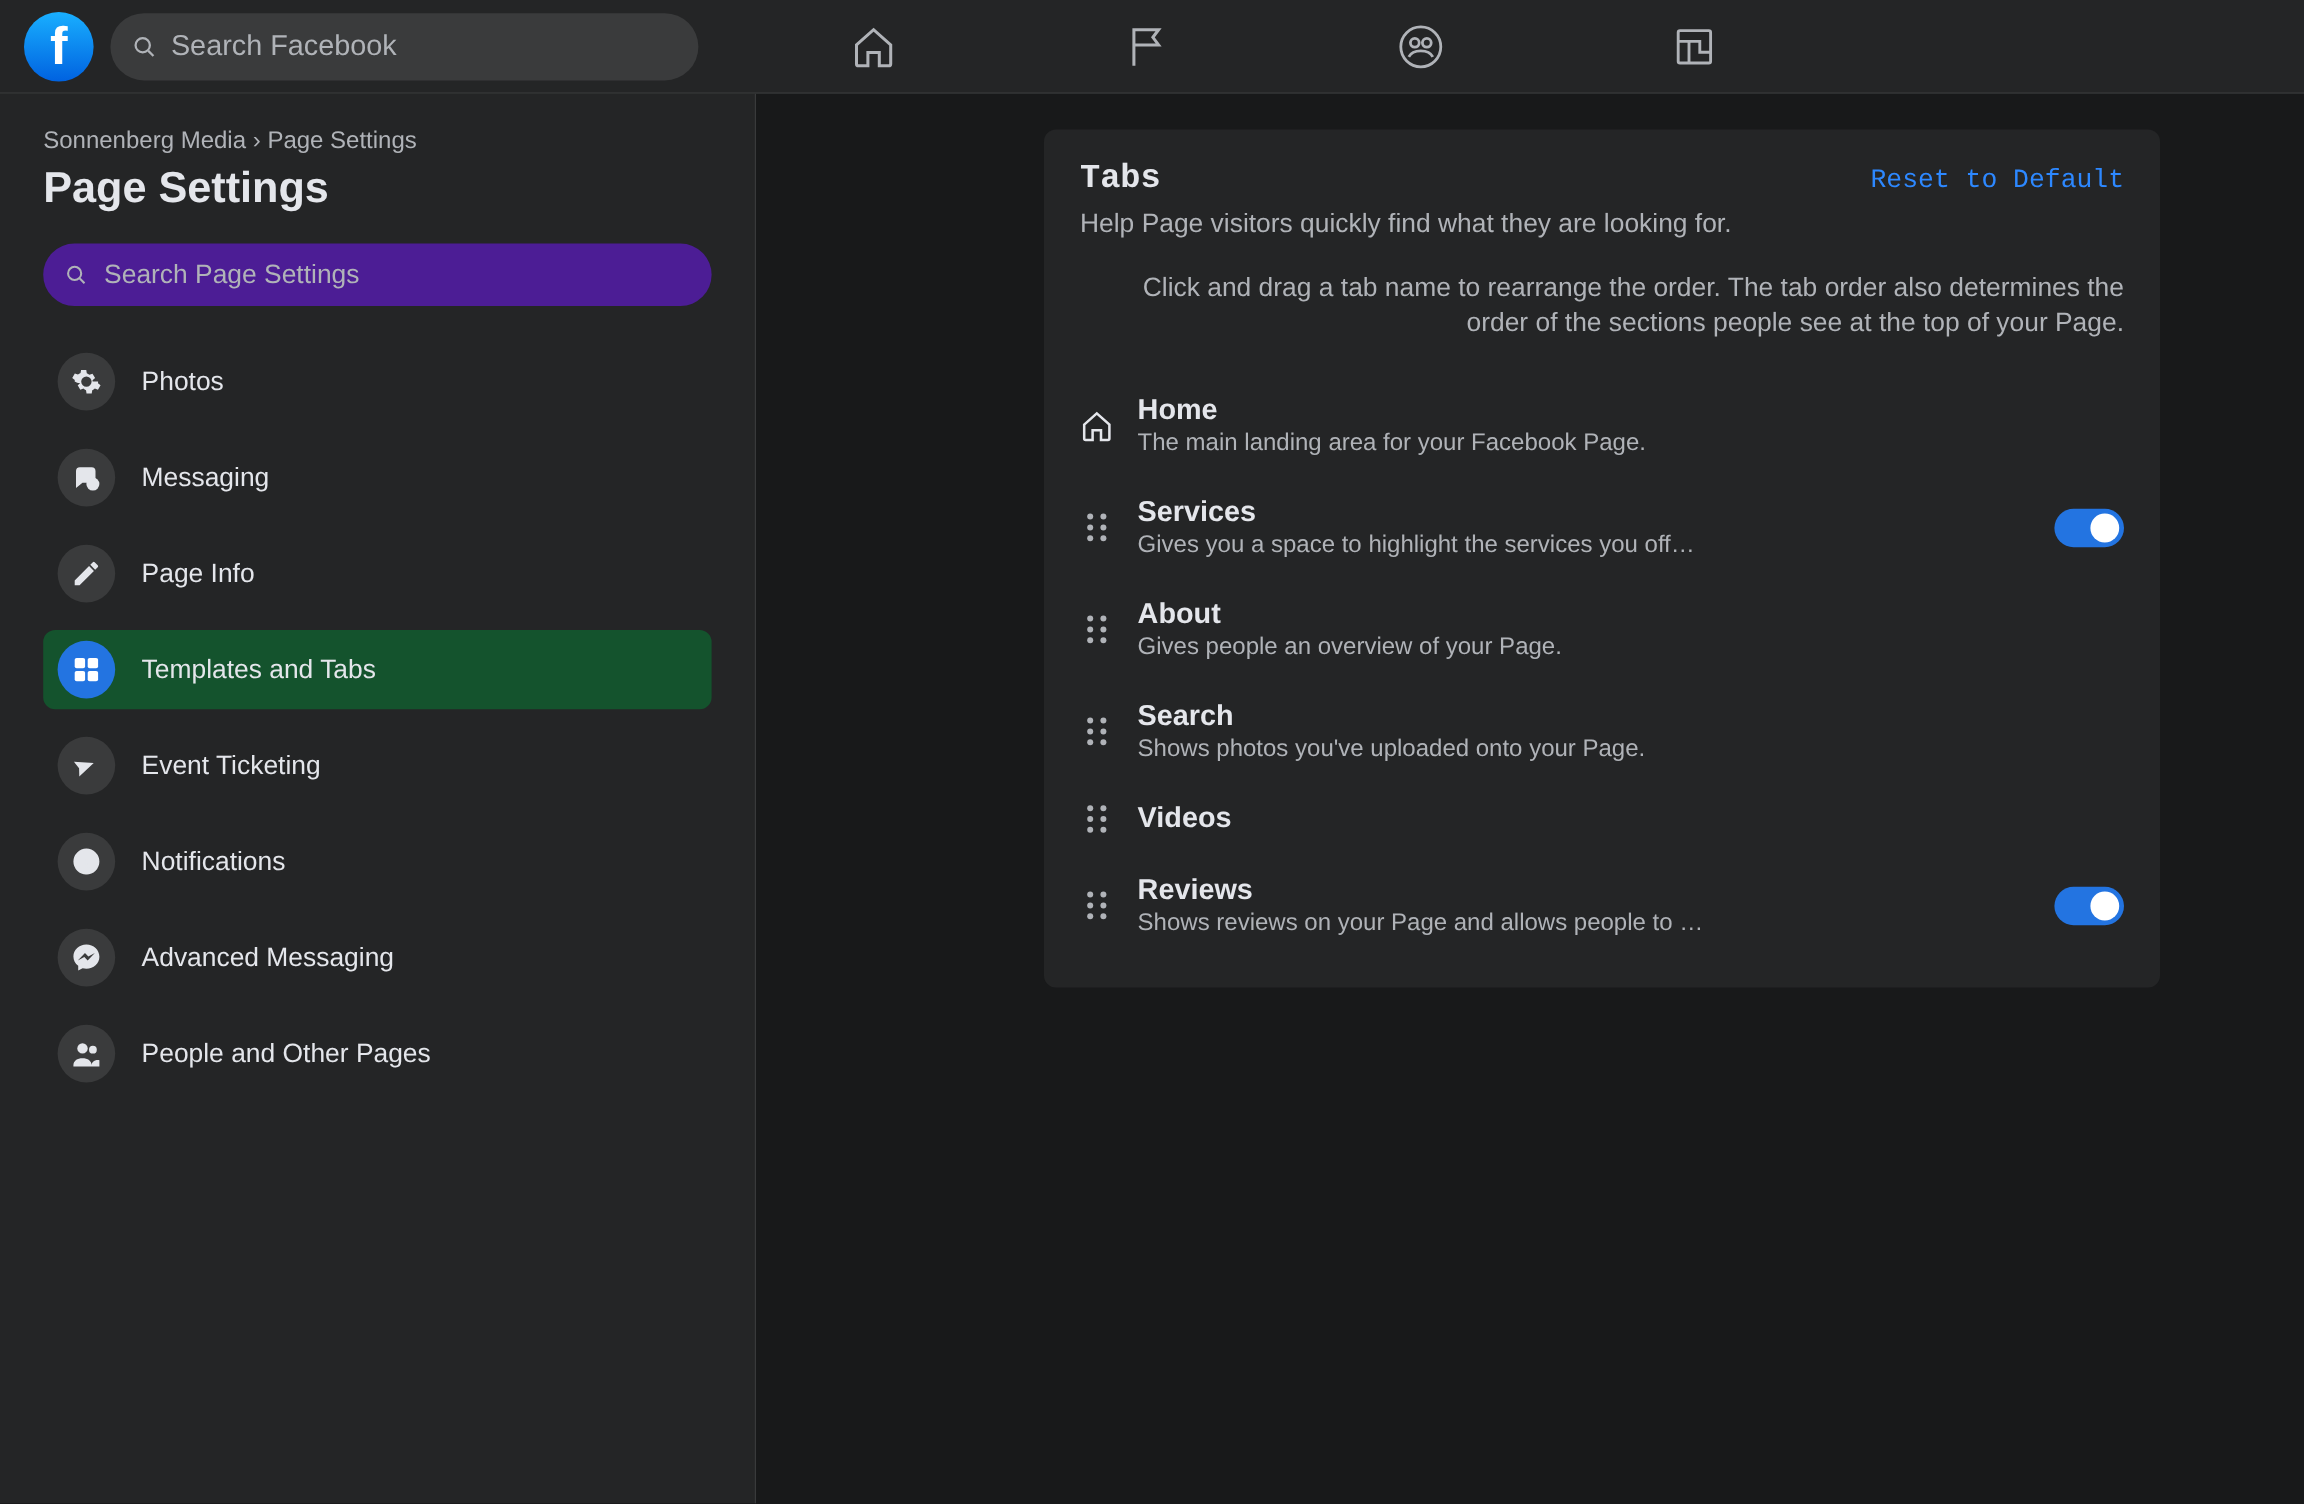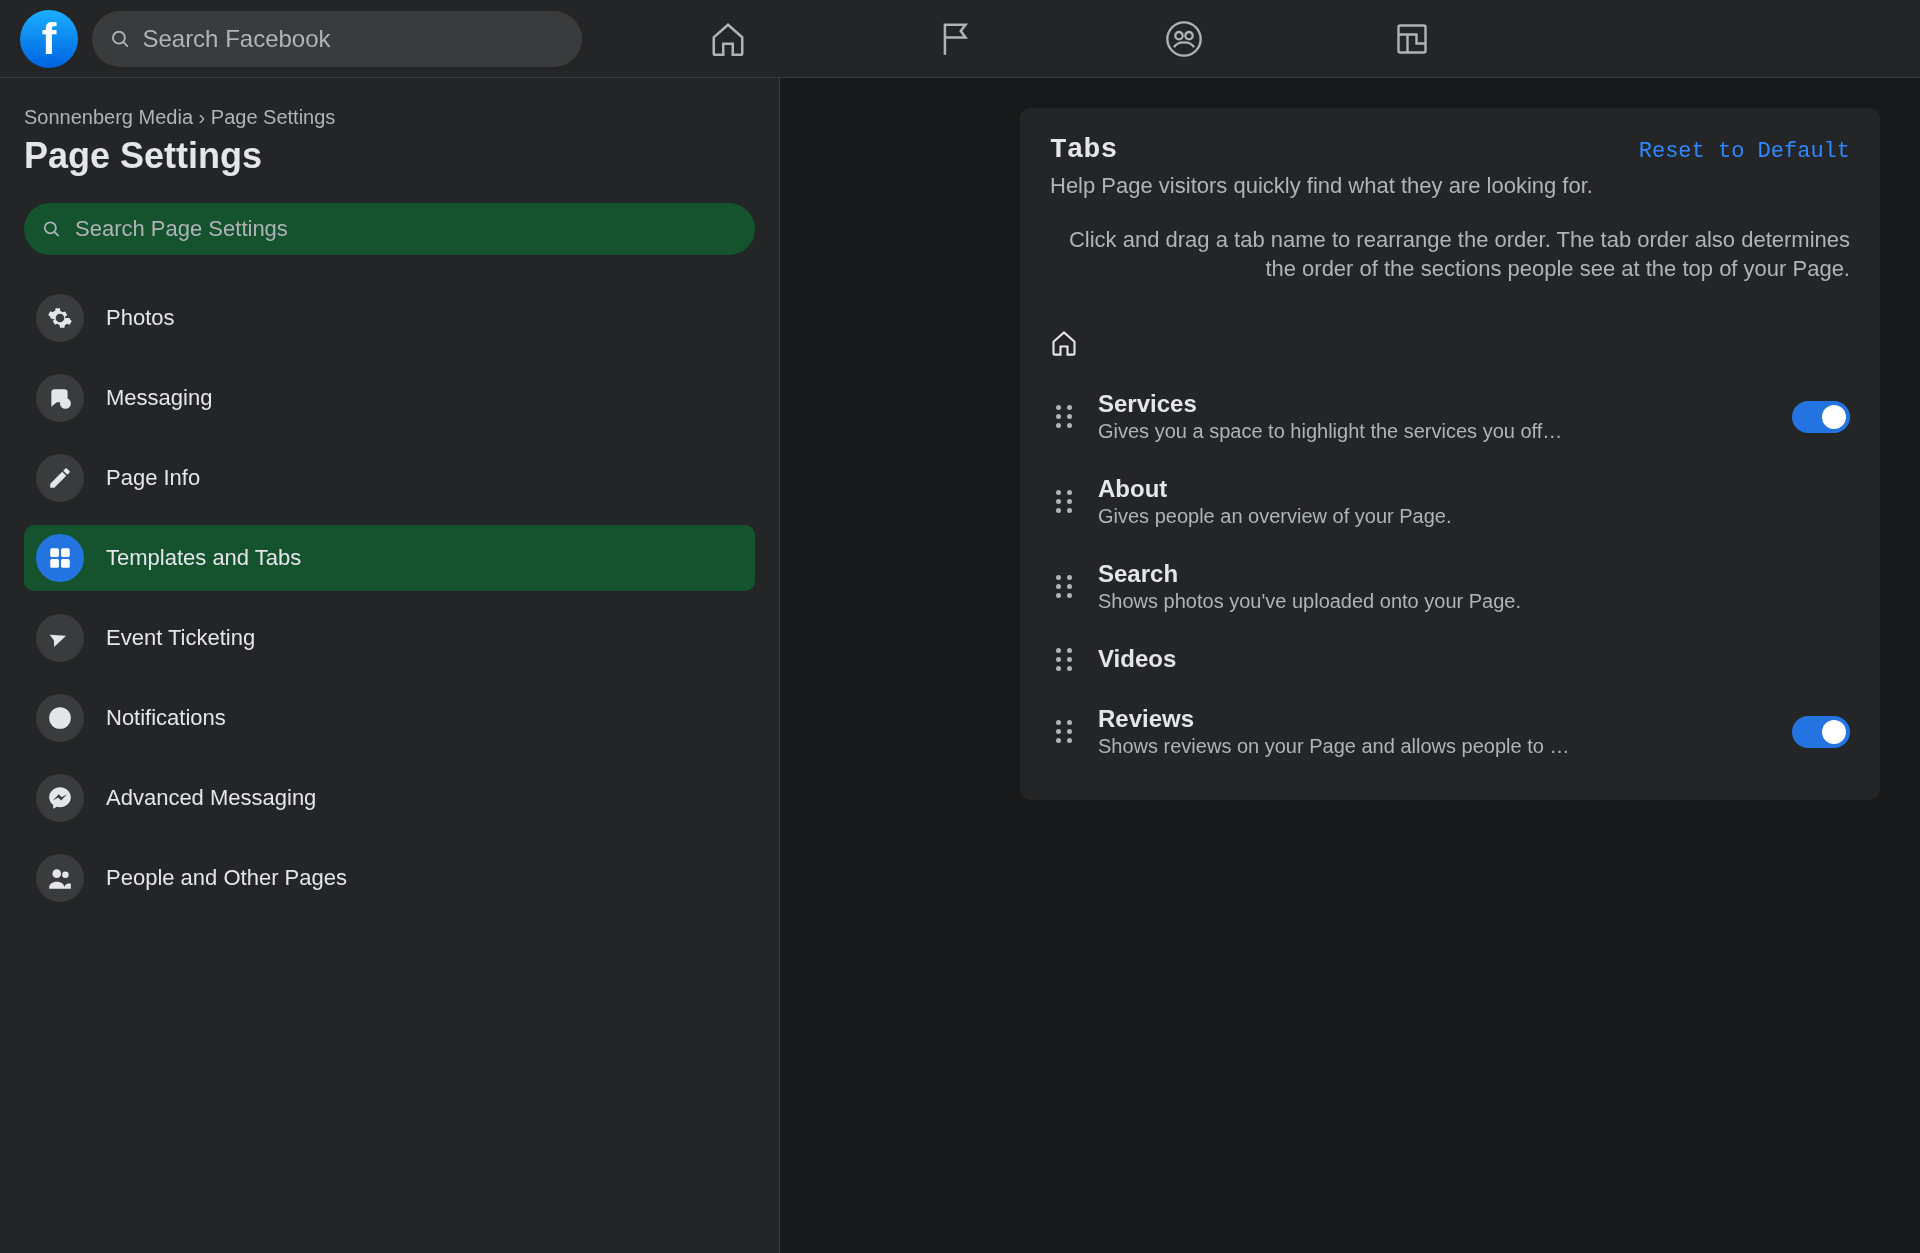--- a/index.html
+++ b/index.html
@@ -50,30 +50,30 @@
   padding-left: 220px;
 }
 .nav-icon {
   width: 48px; height: 48px;
   display: flex; align-items: center; justify-content: center;
   color: #b0b3b8;
   cursor: pointer;
 }
 .layout { display: flex; height: calc(100% - 78px); }
 .sidebar {
-  width: 780px;
+  width: 630px;
   background: #242526;
   border-right: 1px solid #393a3b;
-  padding: 28px 24px;
+  padding: 28px 36px;
   overflow-y: auto;
 }
 .breadcrumb { font-size: 20px; color: #b0b3b8; margin-bottom: 6px; }
 .page-title { font-size: 36px; font-weight: 700; color: #e4e6eb; margin-bottom: 26px; }
 .search-settings {
-  height: 52px; background: #14532d; border-radius: 50px;
+  height: 52px; background: #4c1d95; border-radius: 50px;
   display: flex; align-items: center; padding: 0 18px; gap: 14px;
   margin-bottom: 30px;
 }
 .search-settings input {
   background: transparent; border: none; outline: none;
   color: #b0b3b8; font-size: 22px; width: 100%;
 }
 .search-settings input::placeholder { color: #b0b3b8; }
 .menu-item {
   display: flex; align-items: center; gap: 22px;
@@ -264,20 +264,24 @@
       </div>
       <div class="panel-sub">Help Page visitors quickly find what they are looking for.</div>
       <div class="panel-desc">Click and drag a tab name to rearrange the order. The tab order also determines the order of the sections people see at the top of your Page.</div>
       <div class="tab-list" id="tab-list">
           <div class="tab-item">
             <div class="tab-handle home-ico">
               <svg width="30" height="30" viewBox="0 0 24 24" fill="none" stroke="#e4e6eb" stroke-width="1.8">
                 <path d="M3 11l9-8 9 8v10a1 1 0 0 1-1 1h-5v-7h-6v7H4a1 1 0 0 1-1-1z"></path>
               </svg>
             </div>
+            <div class="tab-txt">
+              <div class="tab-title">Home</div>
+              <div class="tab-desc">The main landing area for your Facebook Page.</div>
+            </div>
           </div>
           <div class="tab-item">
             <div class="tab-handle">
               <span></span>
               <span></span>
               <span></span>
               <span></span>
               <span></span>
               <span></span>
             </div>

